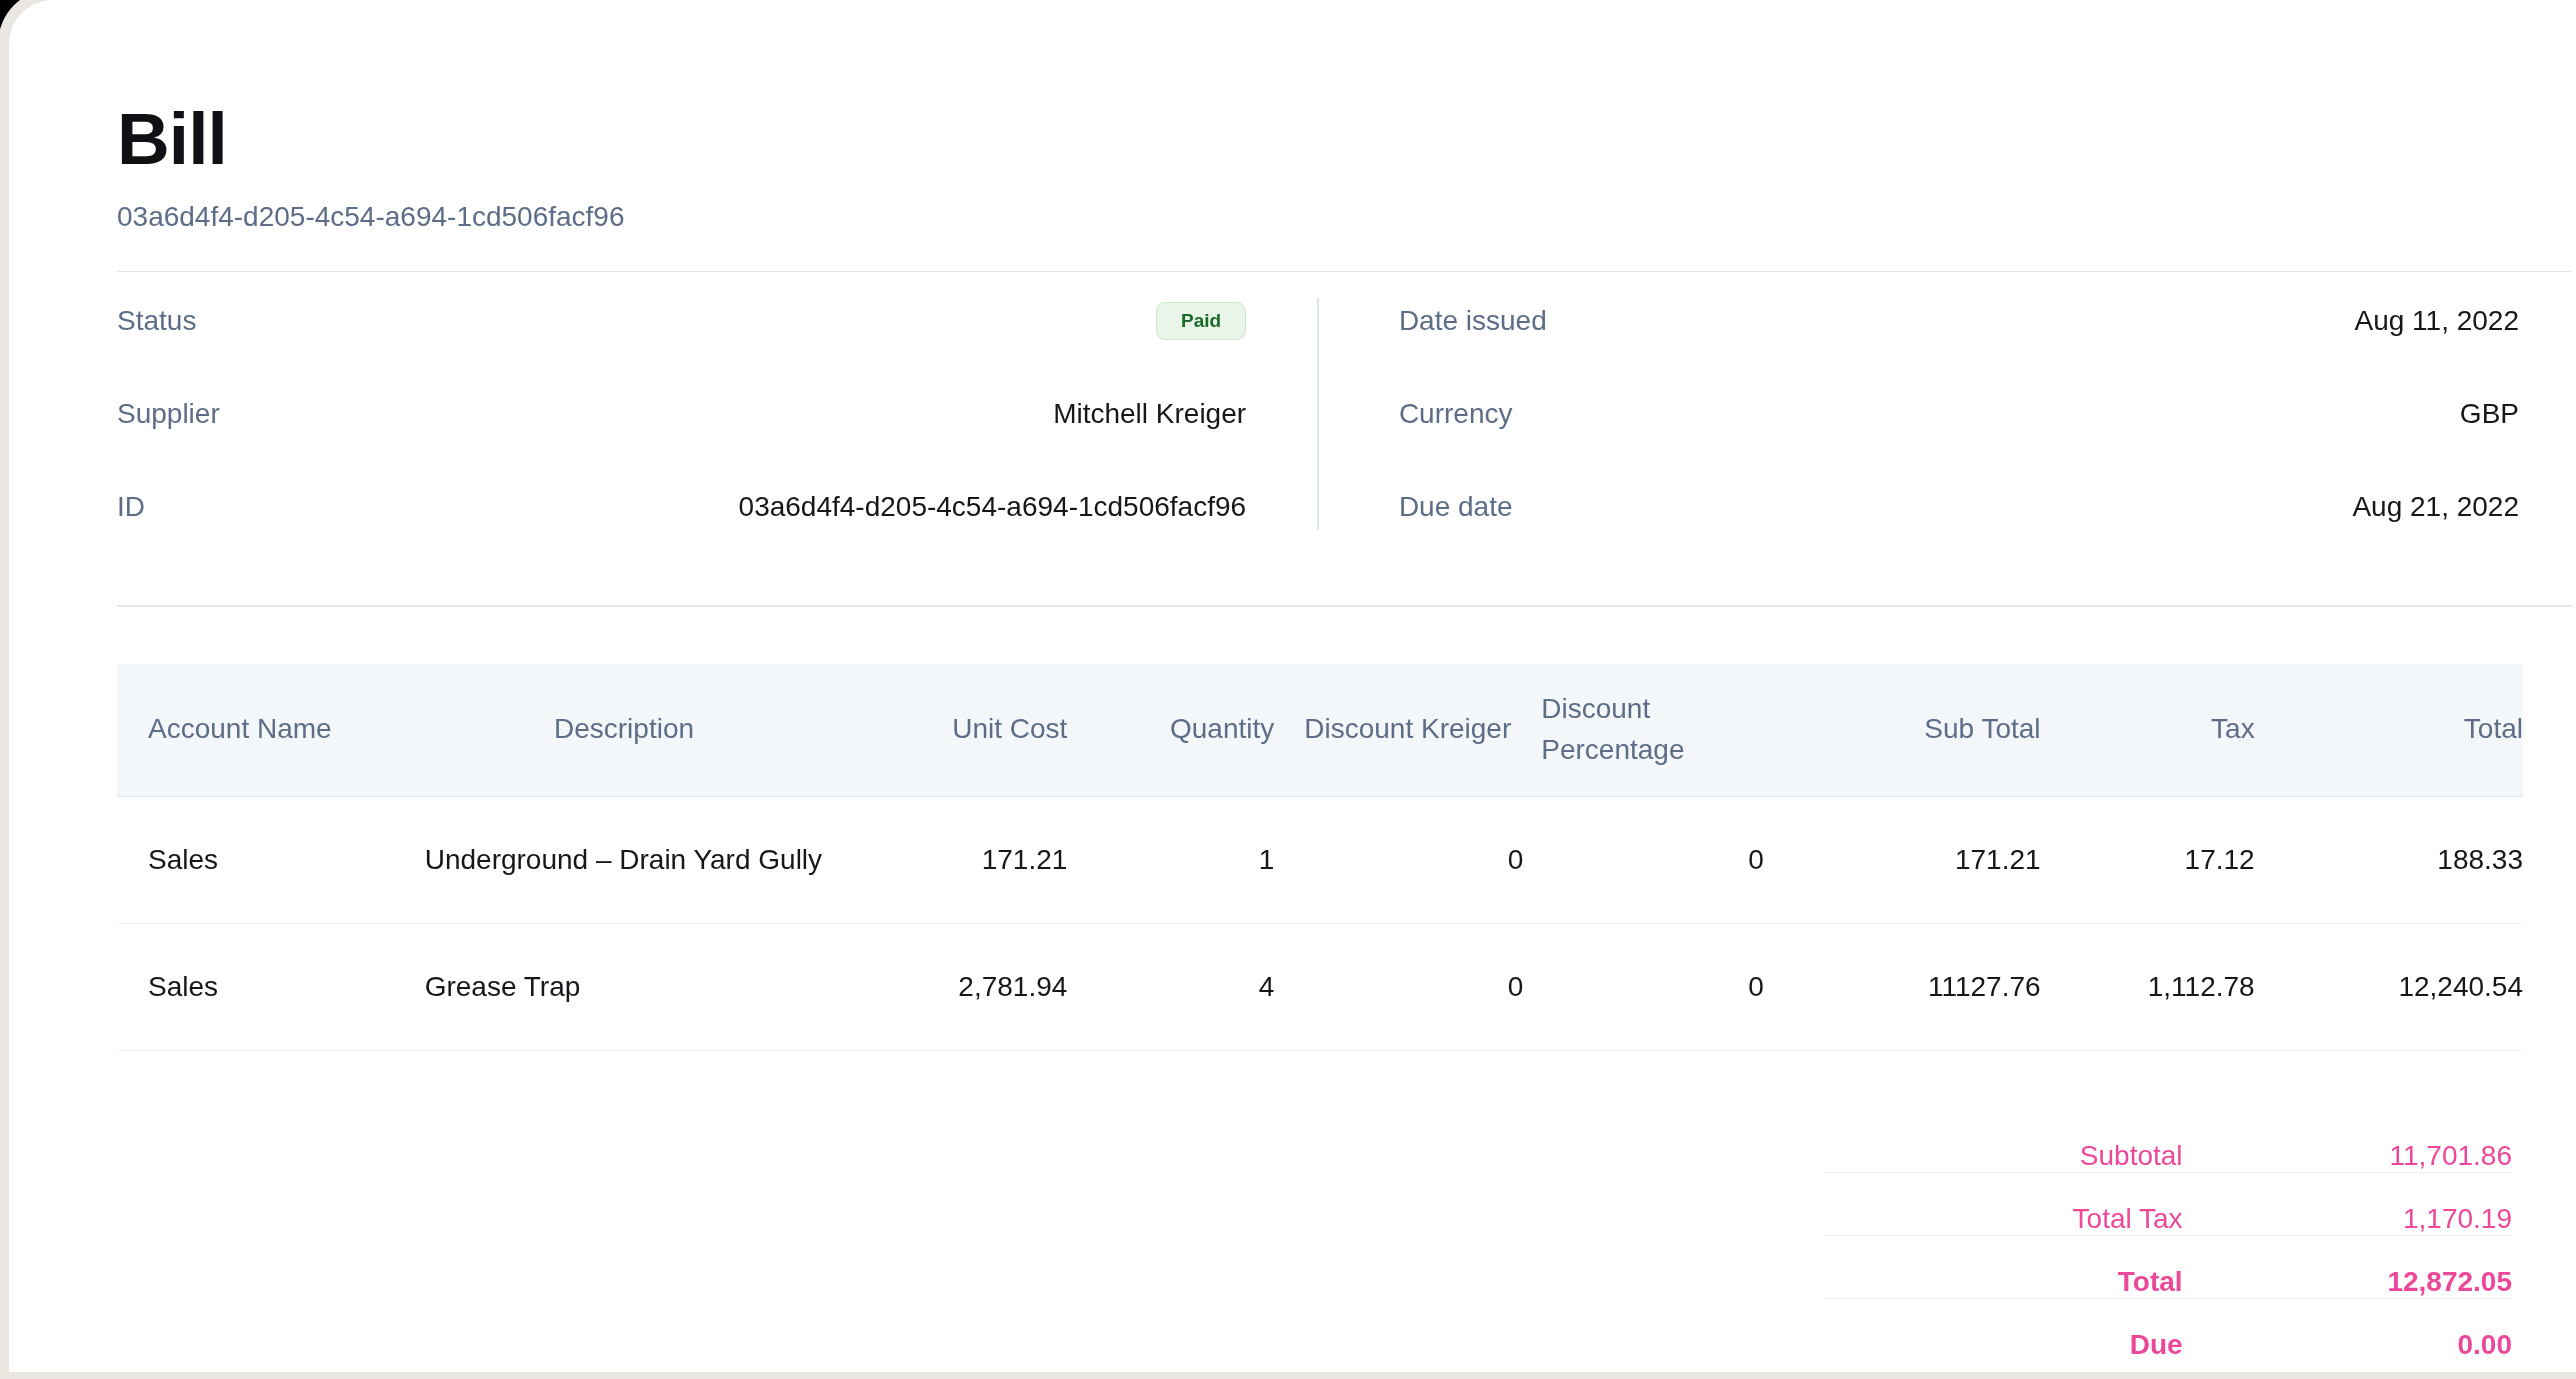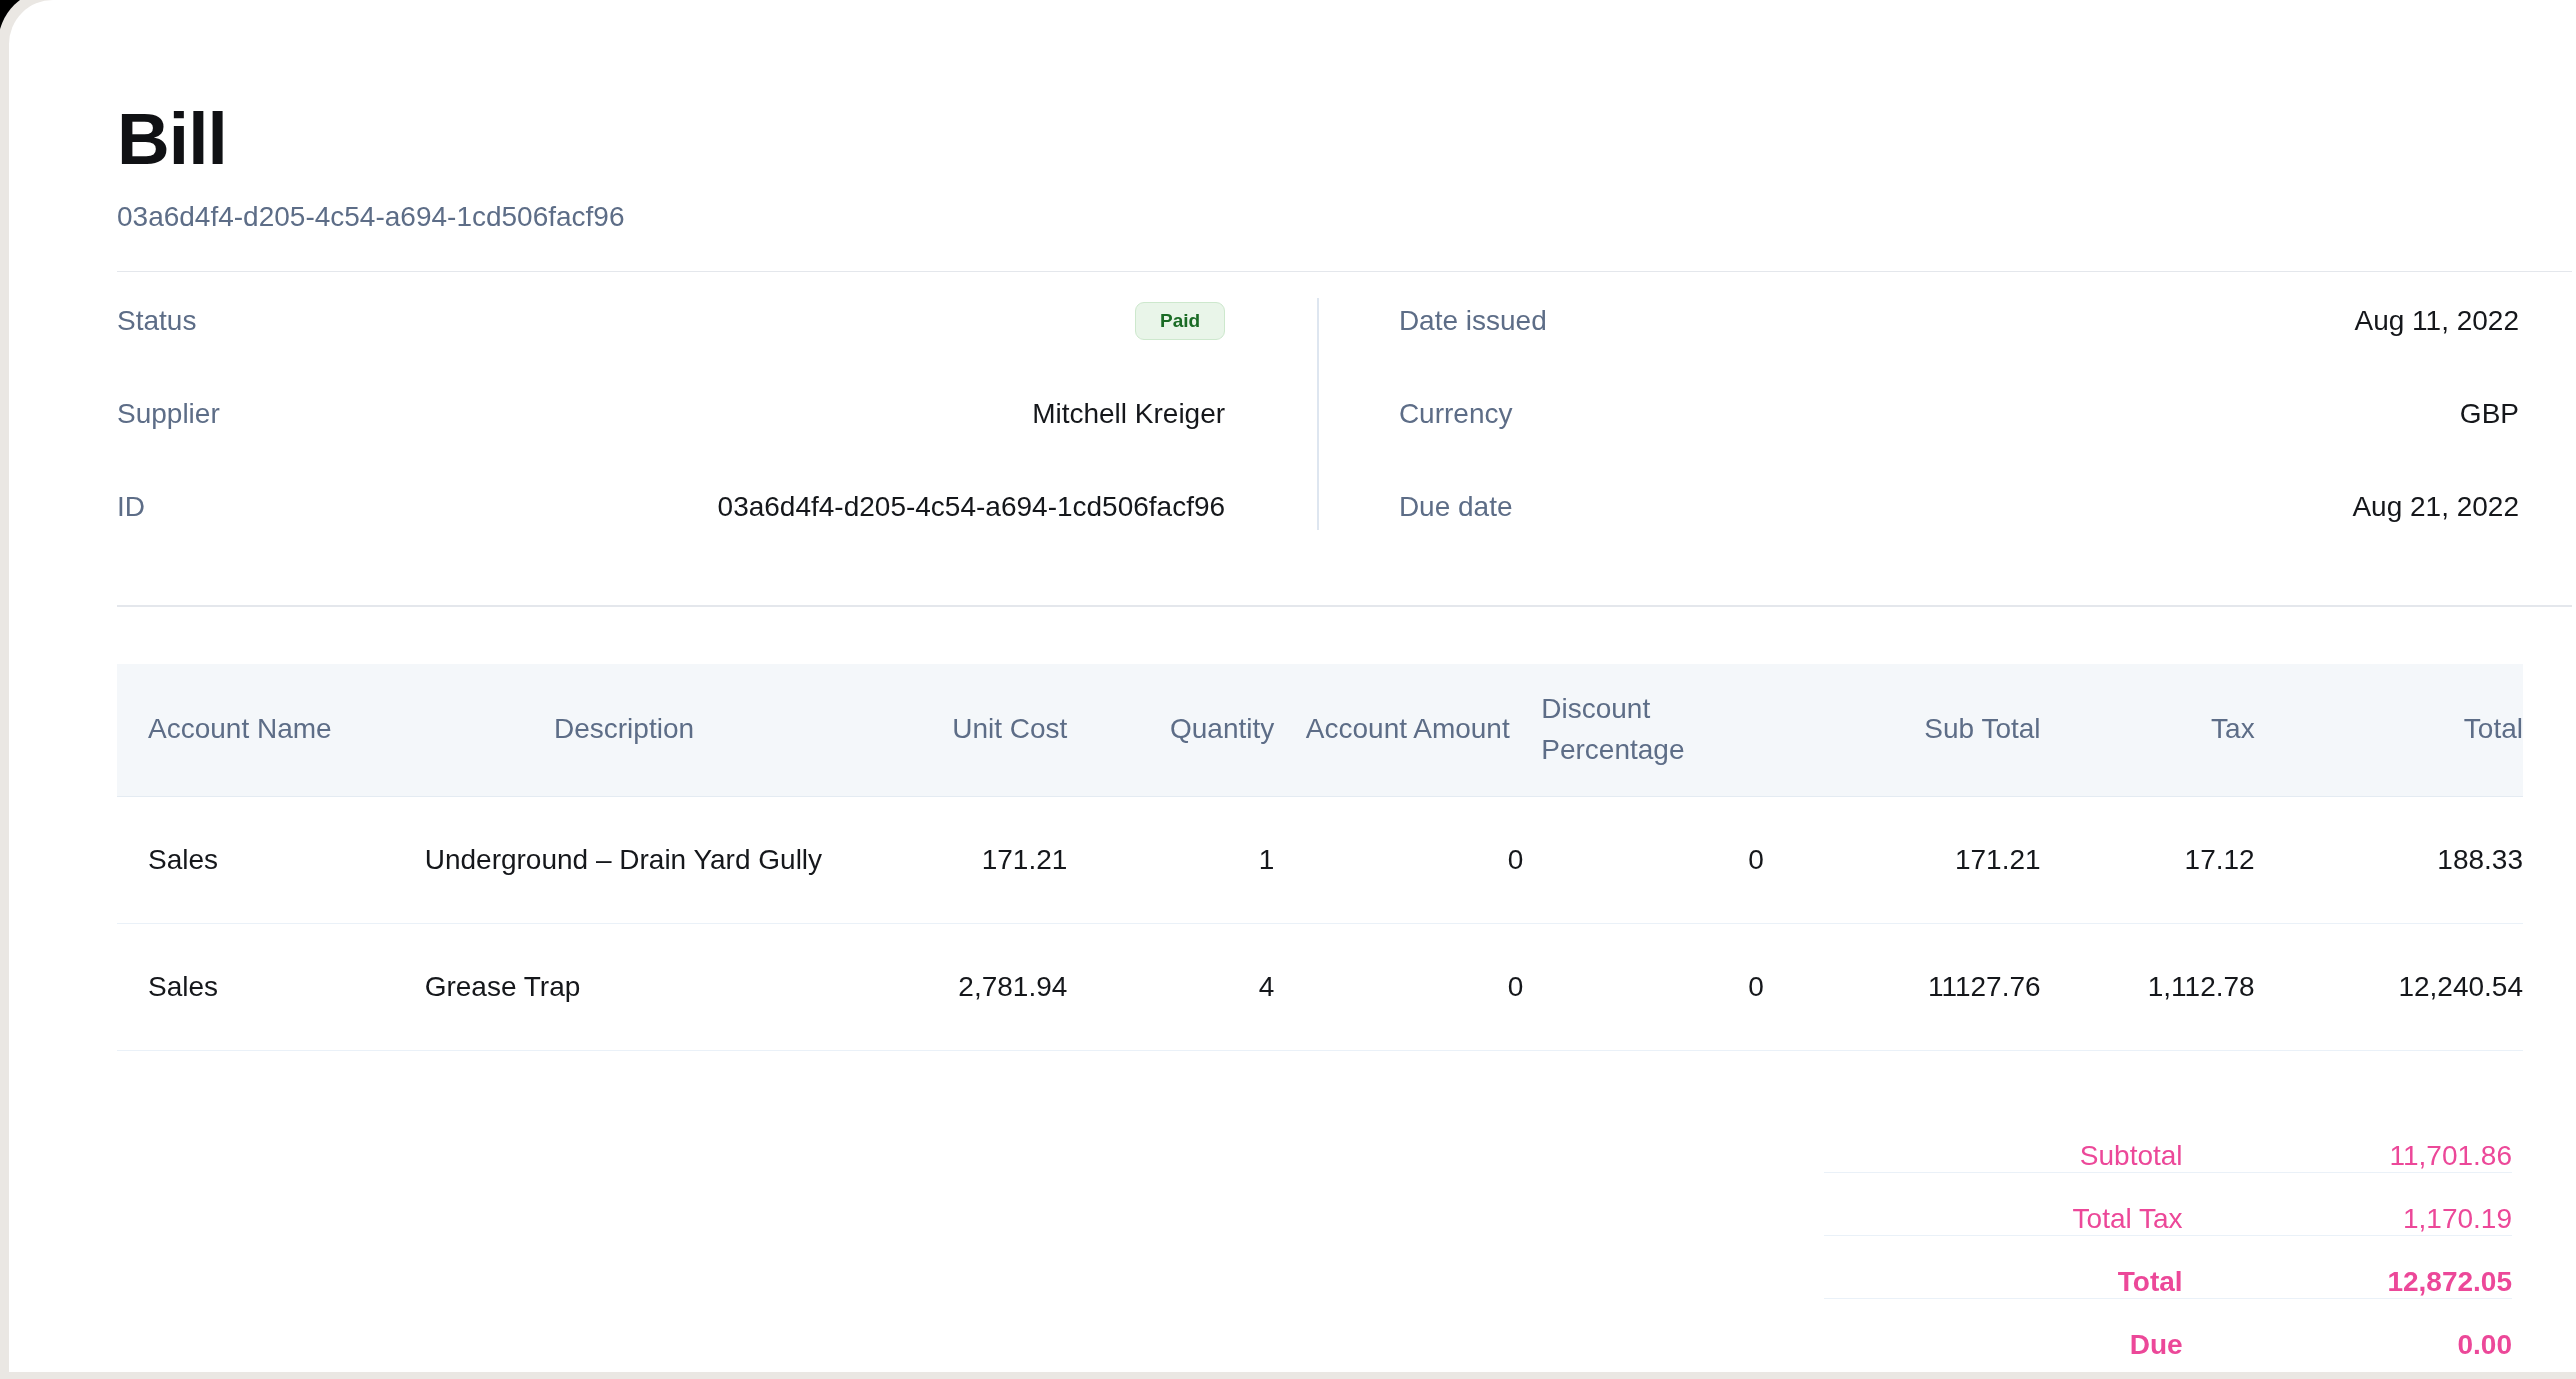--- a/index.html
+++ b/index.html
@@ -34,21 +34,21 @@
   .hr1 { margin-top: 38px; margin-right: 3.6px; height: 1.8px; background: #e4e7ec; }
   .hr2 { margin-top: 57px; margin-right: 3.6px; height: 1.8px; background: #e4e7ec; }
 
   .details {
     display: grid;
     grid-template-columns: 1fr 1.8px 1fr;
     padding: 25.5px 0 18px 0;
     margin-right: 57px;
   }
   .divider-v { width: 1.8px; background: #dee6f0; }
-  .d-col-left  { padding-right: 92px; }
+  .d-col-left  { padding-right: 71px; }
   .d-col-right { padding-left: 80px; }
   .info-row {
     display: flex;
     justify-content: space-between;
     align-items: center;
     min-height: 46px;
   }
   .info-row + .info-row { margin-top: 47px; }
   .lbl { font-size: 28px; color: var(--label-slate, #5d6d87); }
   .val { font-size: 28px; color: #15171b; text-align: right; }
@@ -164,21 +164,21 @@
           <col style="width:11.5%">
             <col style="width:8.9%">
             <col style="width:11.15%">
         </colgroup>
         <thead>
           <tr>
             <th class="c-left"><span class="hdr">Account Name</span></th>
             <th class="c-center"><span class="hdr">Description</span></th>
             <th class="c-num"><span class="hdr">Unit Cost</span></th>
             <th class="c-num"><span class="hdr">Quantity</span></th>
-            <th class="c-wrap"><span class="hdr">Account Amount</span></th>
+            <th class="c-wrap"><span class="hdr">Discount Kreiger</span></th>
             <th class="c-wrap"><span class="hdr">Discount Percentage</span></th>
             <th class="c-num"><span class="hdr">Sub Total</span></th>
             <th class="c-num"><span class="hdr">Tax</span></th>
             <th class="c-num"><span class="hdr">Total</span></th>
           </tr>
         </thead>
         <tbody>
           <tr>
             <td class="c-left">Sales</td>
             <td class="c-left">Underground – Drain Yard Gully</td>

